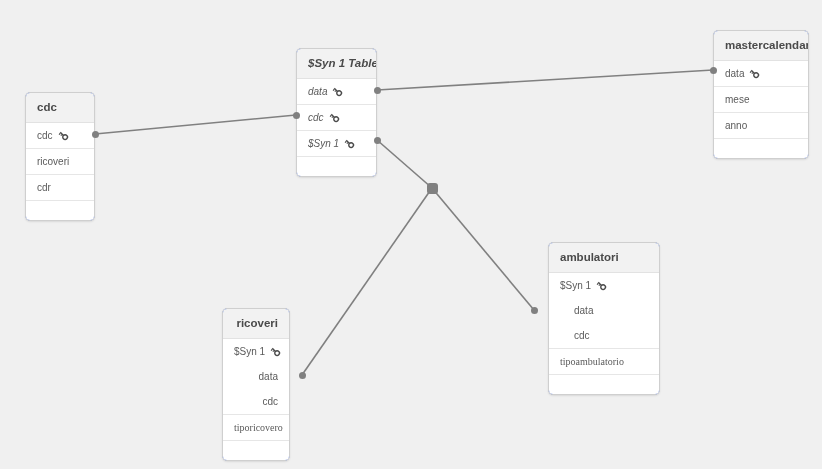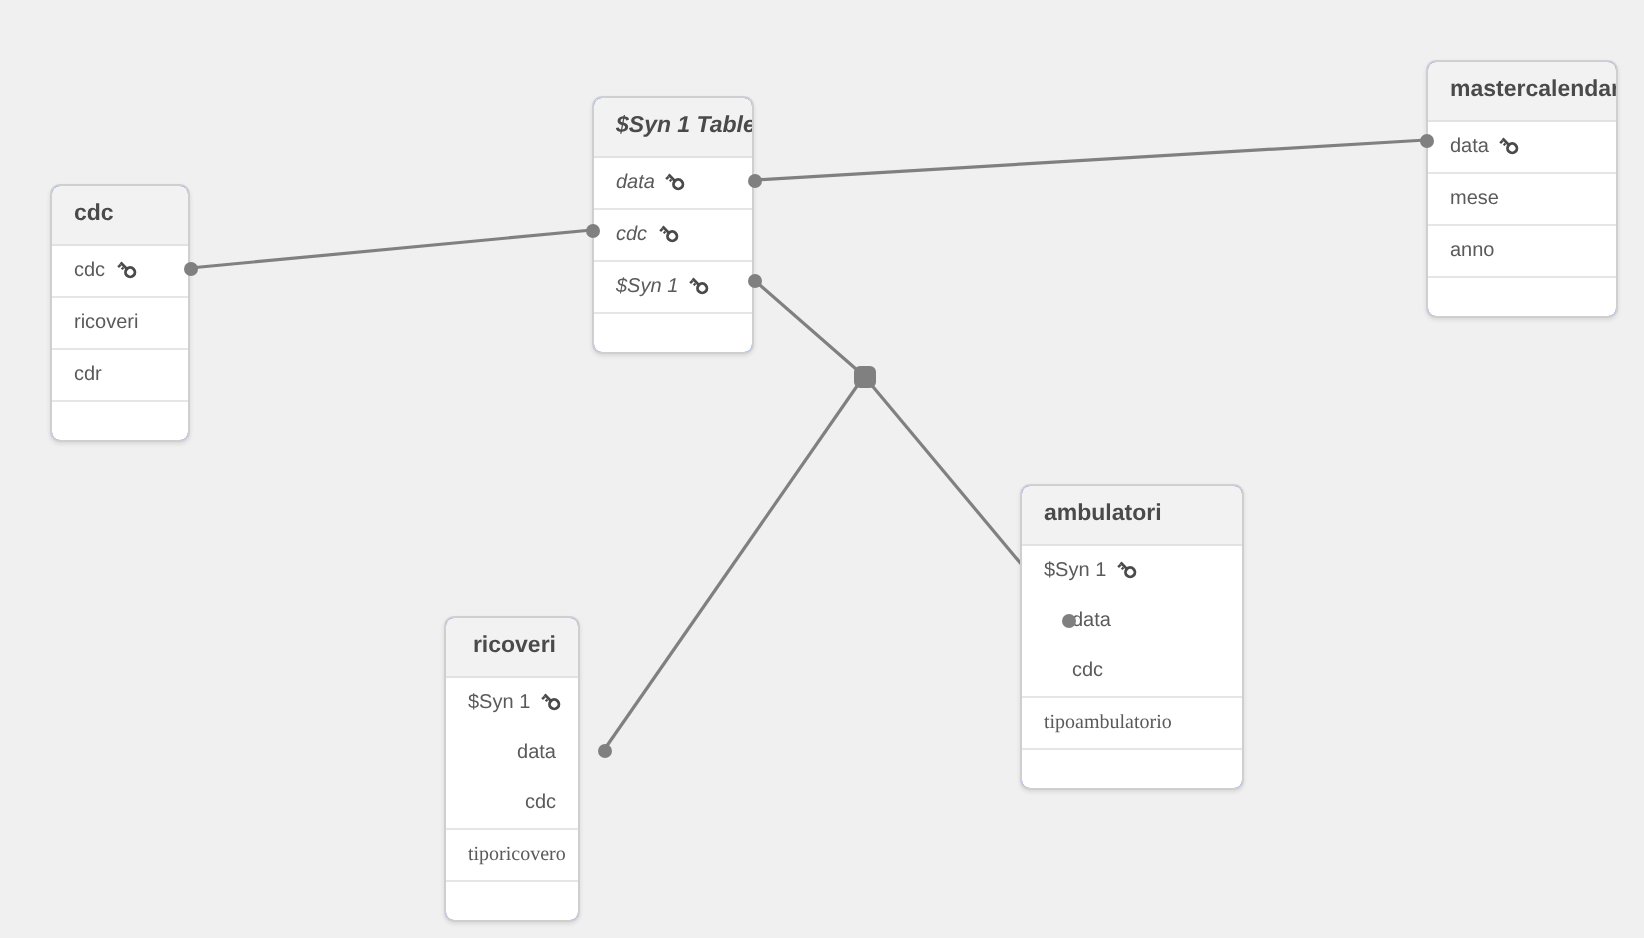--- a/index.html
+++ b/index.html
@@ -157,21 +157,21 @@
             <circle cx="11.3" cy="8" r="3.4" fill="none" stroke="#4a4a4a" stroke-width="2.1"></circle>
             <rect x="1.4" y="7.0" width="7.0" height="2.0" fill="#4a4a4a"></rect>
             <rect x="1.6" y="9.0" width="1.8" height="2.6" fill="#4a4a4a"></rect>
             <rect x="4.6" y="9.0" width="1.6" height="1.9" fill="#4a4a4a"></rect>
           </g>
         </svg></div>
       <div class="field-row"><span>mese</span></div>
       <div class="field-row"><span>anno</span></div>
       <div class="empty-row"></div>
     </div>
-    <div class="table-card" style="left: 510px; top: 242px; width: 112px;">
+    <div class="table-card" style="left: 548px; top: 242px; width: 112px;">
       <div class="table-header">ambulatori</div>
       <div class="field-row nodiv"><span>$Syn 1</span><svg width="11" height="11" viewBox="0 0 16 16" class="key-icon">
           <g transform="rotate(45 8 8)">
             <circle cx="11.3" cy="8" r="3.4" fill="none" stroke="#4a4a4a" stroke-width="2.1"></circle>
             <rect x="1.4" y="7.0" width="7.0" height="2.0" fill="#4a4a4a"></rect>
             <rect x="1.6" y="9.0" width="1.8" height="2.6" fill="#4a4a4a"></rect>
             <rect x="4.6" y="9.0" width="1.6" height="1.9" fill="#4a4a4a"></rect>
           </g>
         </svg></div>
       <div class="field-row sub nodiv"><span>data</span></div>

